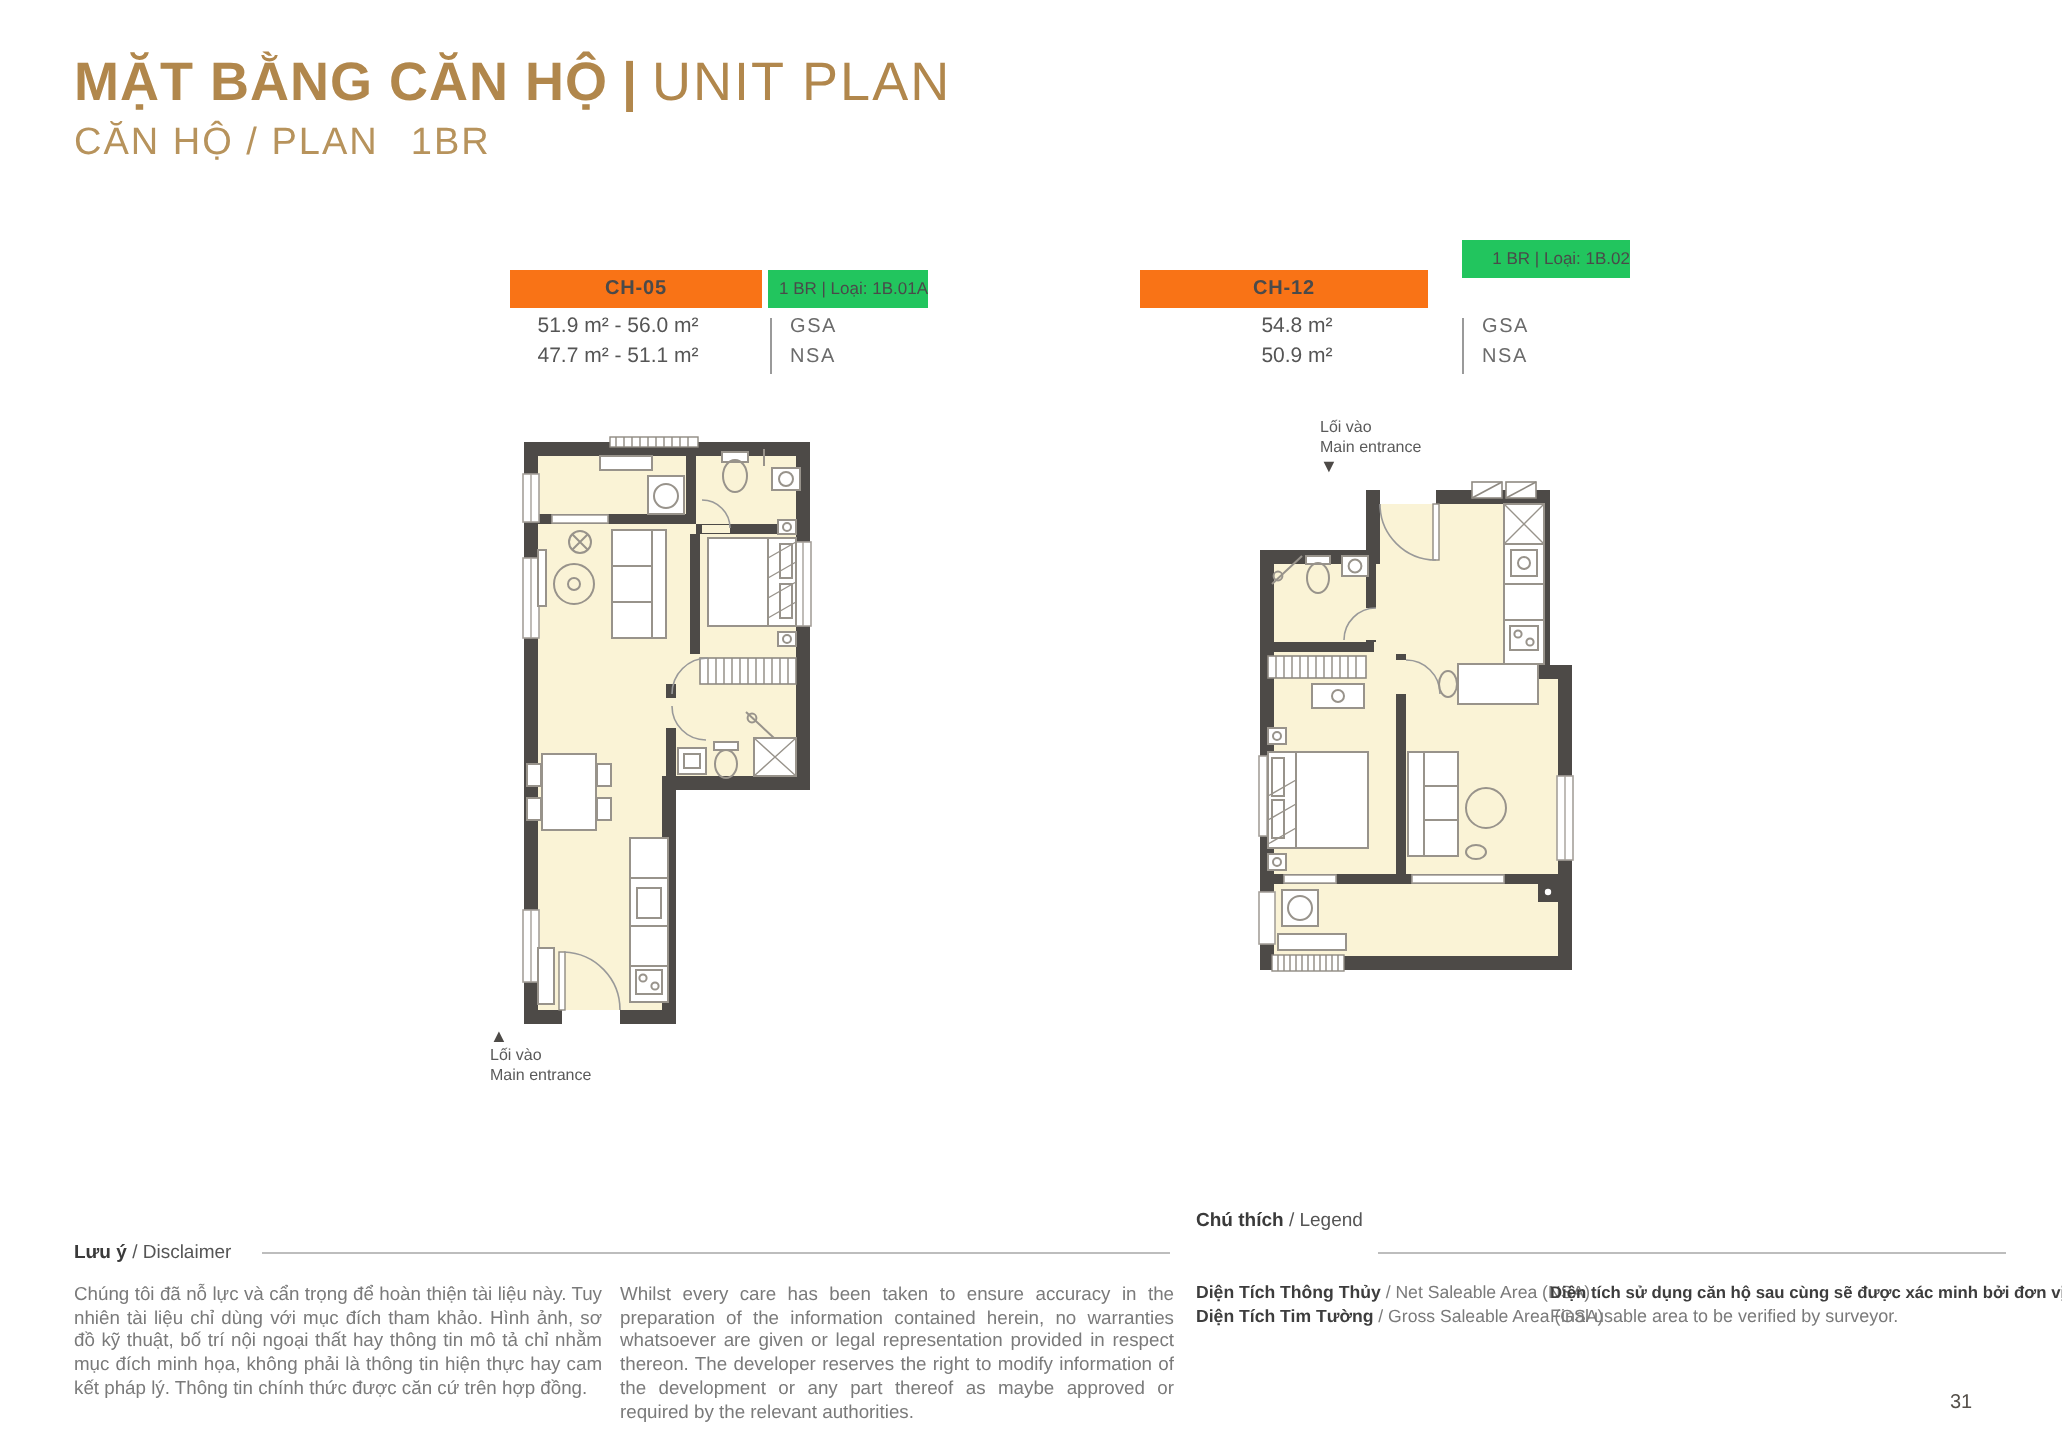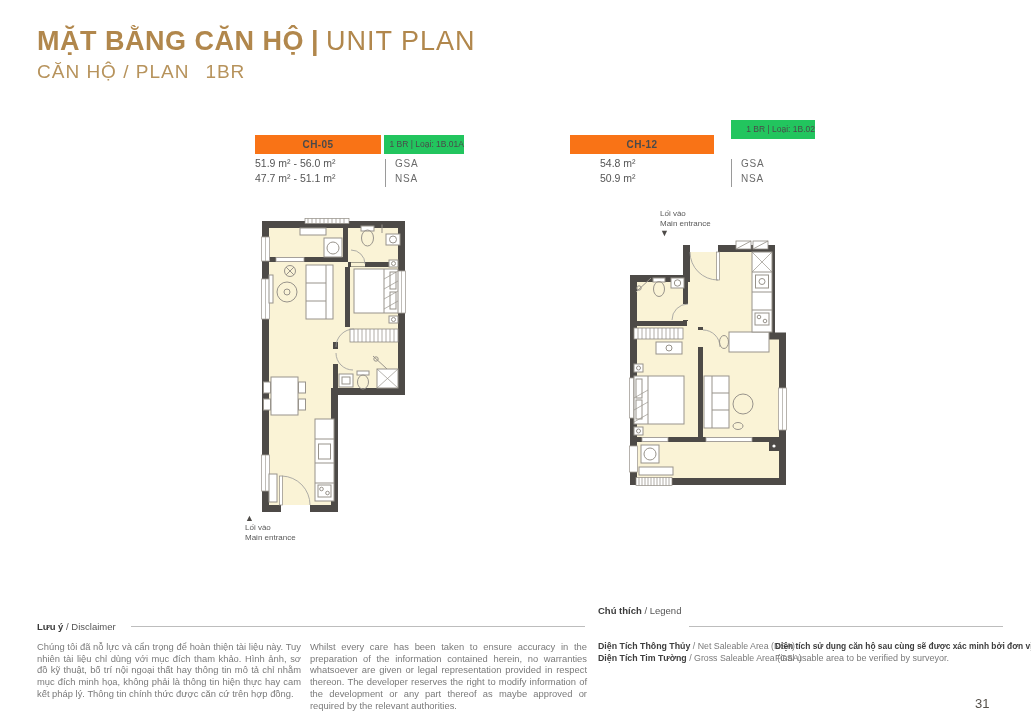--- a/index.html
+++ b/index.html
@@ -16,38 +16,38 @@
   .t-sep { font-weight:700; margin:0 7px; }
   .t-light { font-weight:400; letter-spacing:1px; }
   .subtitle { left:37px; top:61px; font-size:19px; color:#B7935C; letter-spacing:1px; white-space:nowrap; }
   .subtitle .type { margin-left:16px;margin-top:28px; }
 
   
   .band-code { height:19px; line-height:19px; text-align:center; background:#f97316;
                font-size:10px; font-weight:700; color:#4a4a4a; letter-spacing:.4px; }
   .band-type { height:19px; line-height:19px; text-align:right; background:#22c55e;
                font-size:8.5px; color:#4a4a4a; }
-  .area-val { font-size:10.5px; color:#555; text-align:left; white-space:nowrap; }
+  .area-val { font-size:10.5px; color:#555; text-align:center; white-space:nowrap; }
   .area-lbl { font-size:10px; color:#6b6b6b; letter-spacing:.8px; }
   .vdiv { width:1px; background:#9a9a9a; }
 
   
   .ent { width:100px; font-size:8px; line-height:9.5px; color:#5a5a5a; }
   .ent .tri { font-size:9px; line-height:10px; color:#4d4a47; }
 
   
   .sec-head { font-size:9.5px; color:#555; white-space:nowrap; }
   .sec-head b { color:#3a3a3a; }
   .hline { height:1px; background:#bdbdbd; }
   .para { font-size:9.4px; line-height:11.7px; color:#7a7a7a; text-align:justify; }
   .leg { font-size:8.8px; line-height:11.5px; color:#7a7a7a; white-space:nowrap; }
   .leg b { color:#3d3d3d; }
   .note-b { font-size:8.4px; font-weight:700; color:#3d3d3d; white-space:nowrap; }
   .note-r { font-size:9px; color:#7a7a7a; margin-top:2px; }
-  .pagenum { font-size:13px; color:#55504a; }
+  .pagenum { font-size:10px; color:#55504a; }
 </style>
 </head>
 <body>
 
 <div class="abs title">
   <span class="t-bold">MẶT BẰNG CĂN HỘ</span><span class="t-sep">|</span><span class="t-light">UNIT PLAN</span>
 </div>
 <div class="abs subtitle">
   <span>CĂN HỘ / PLAN</span><span class="type">1BR</span>
 </div>

